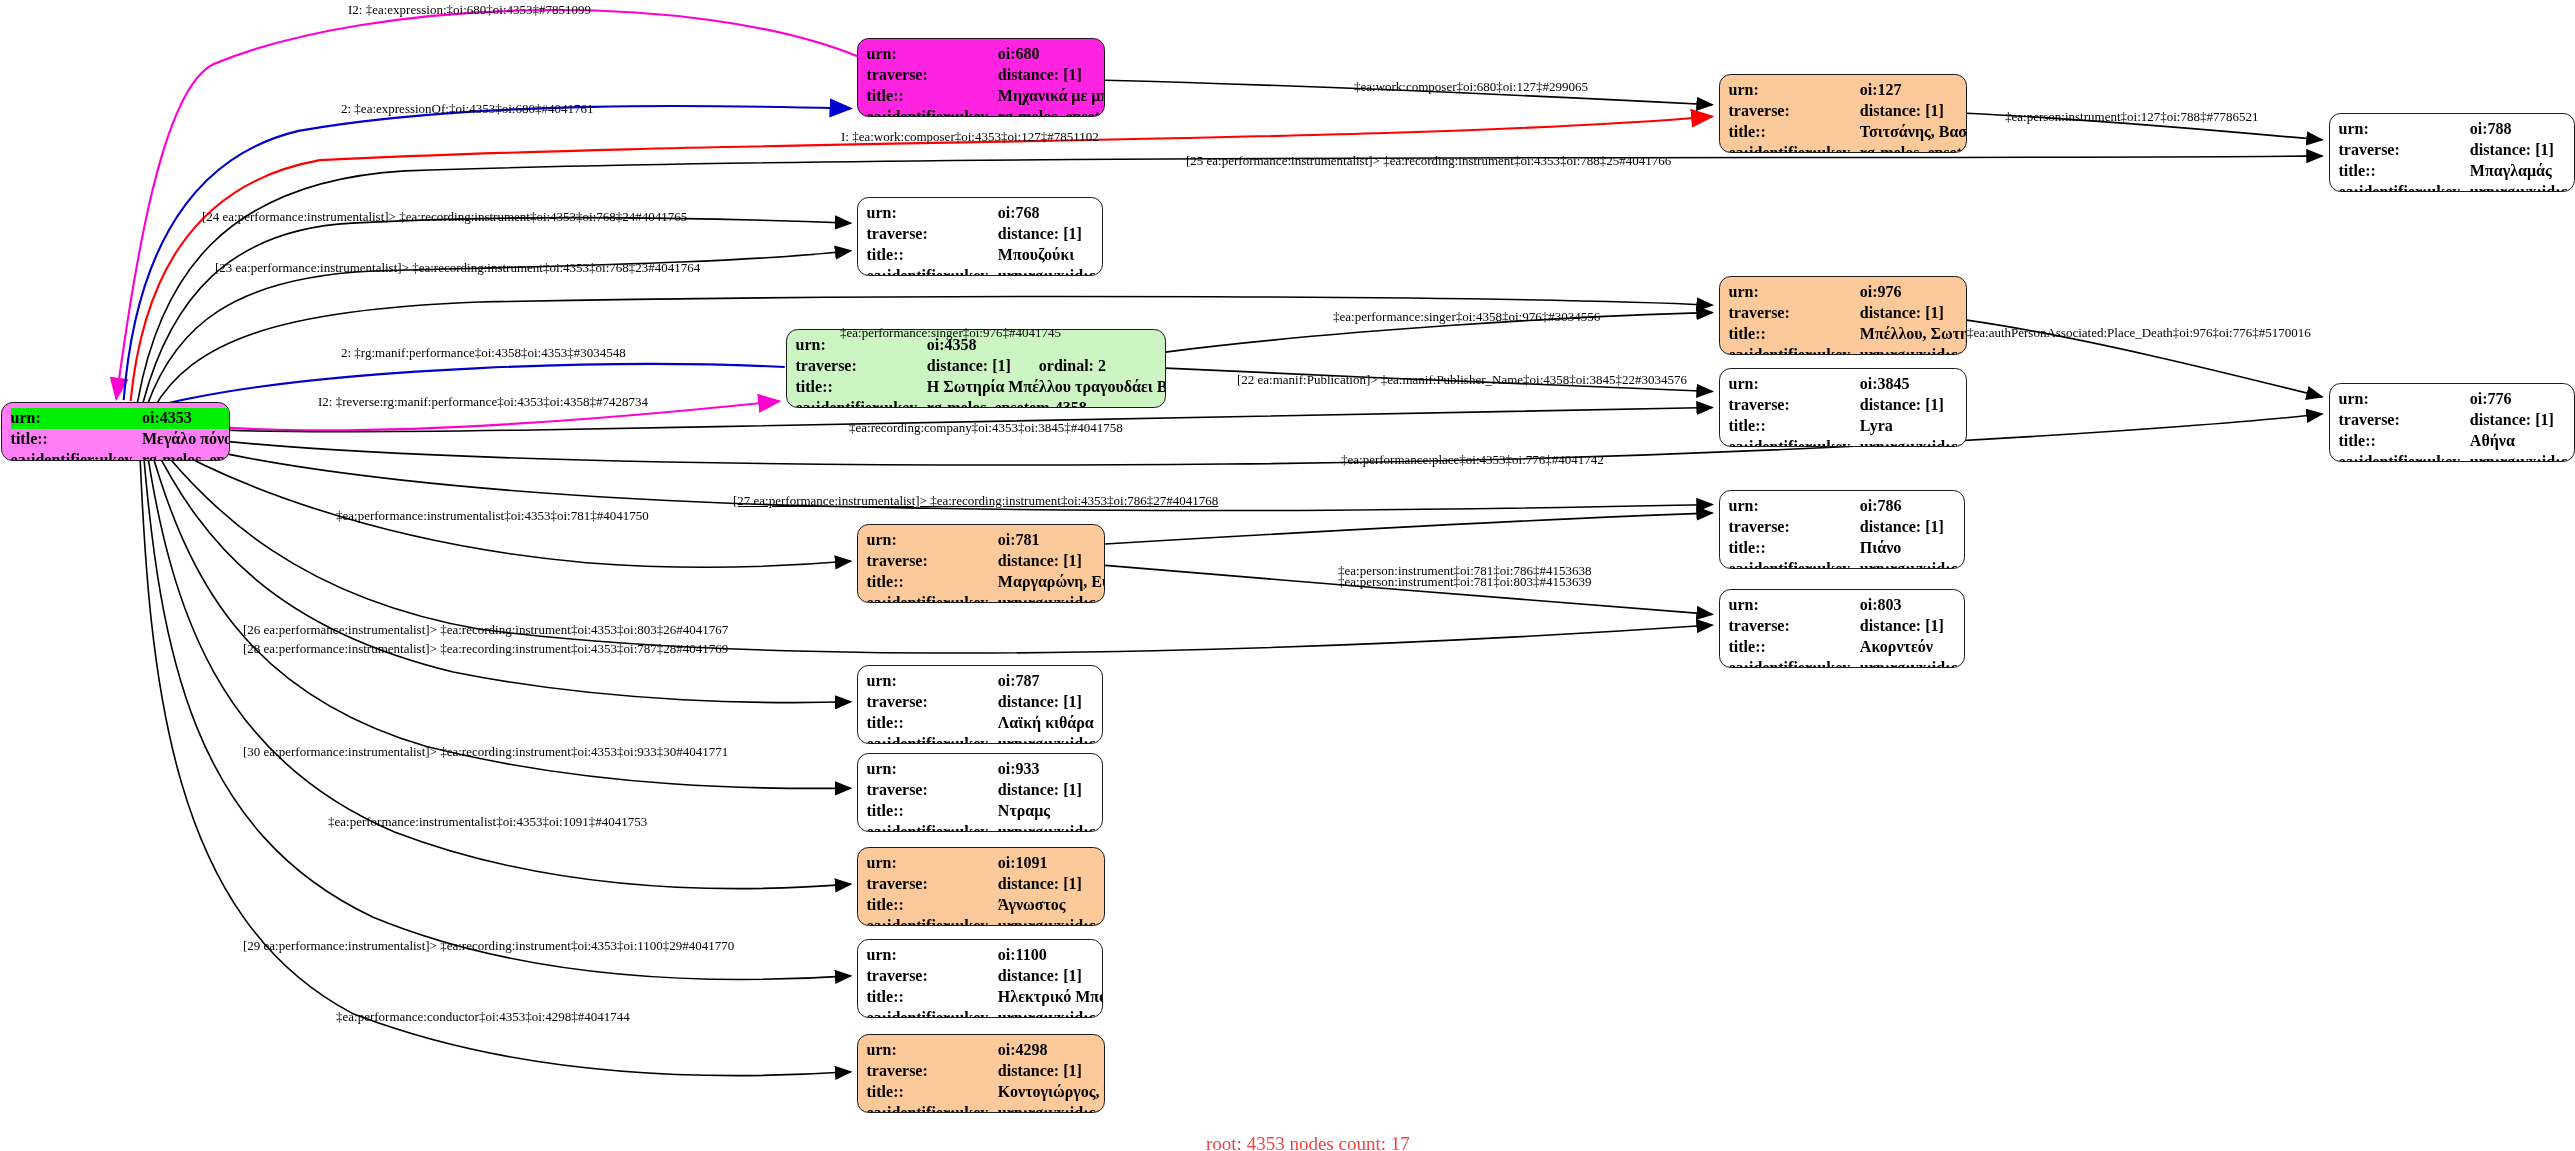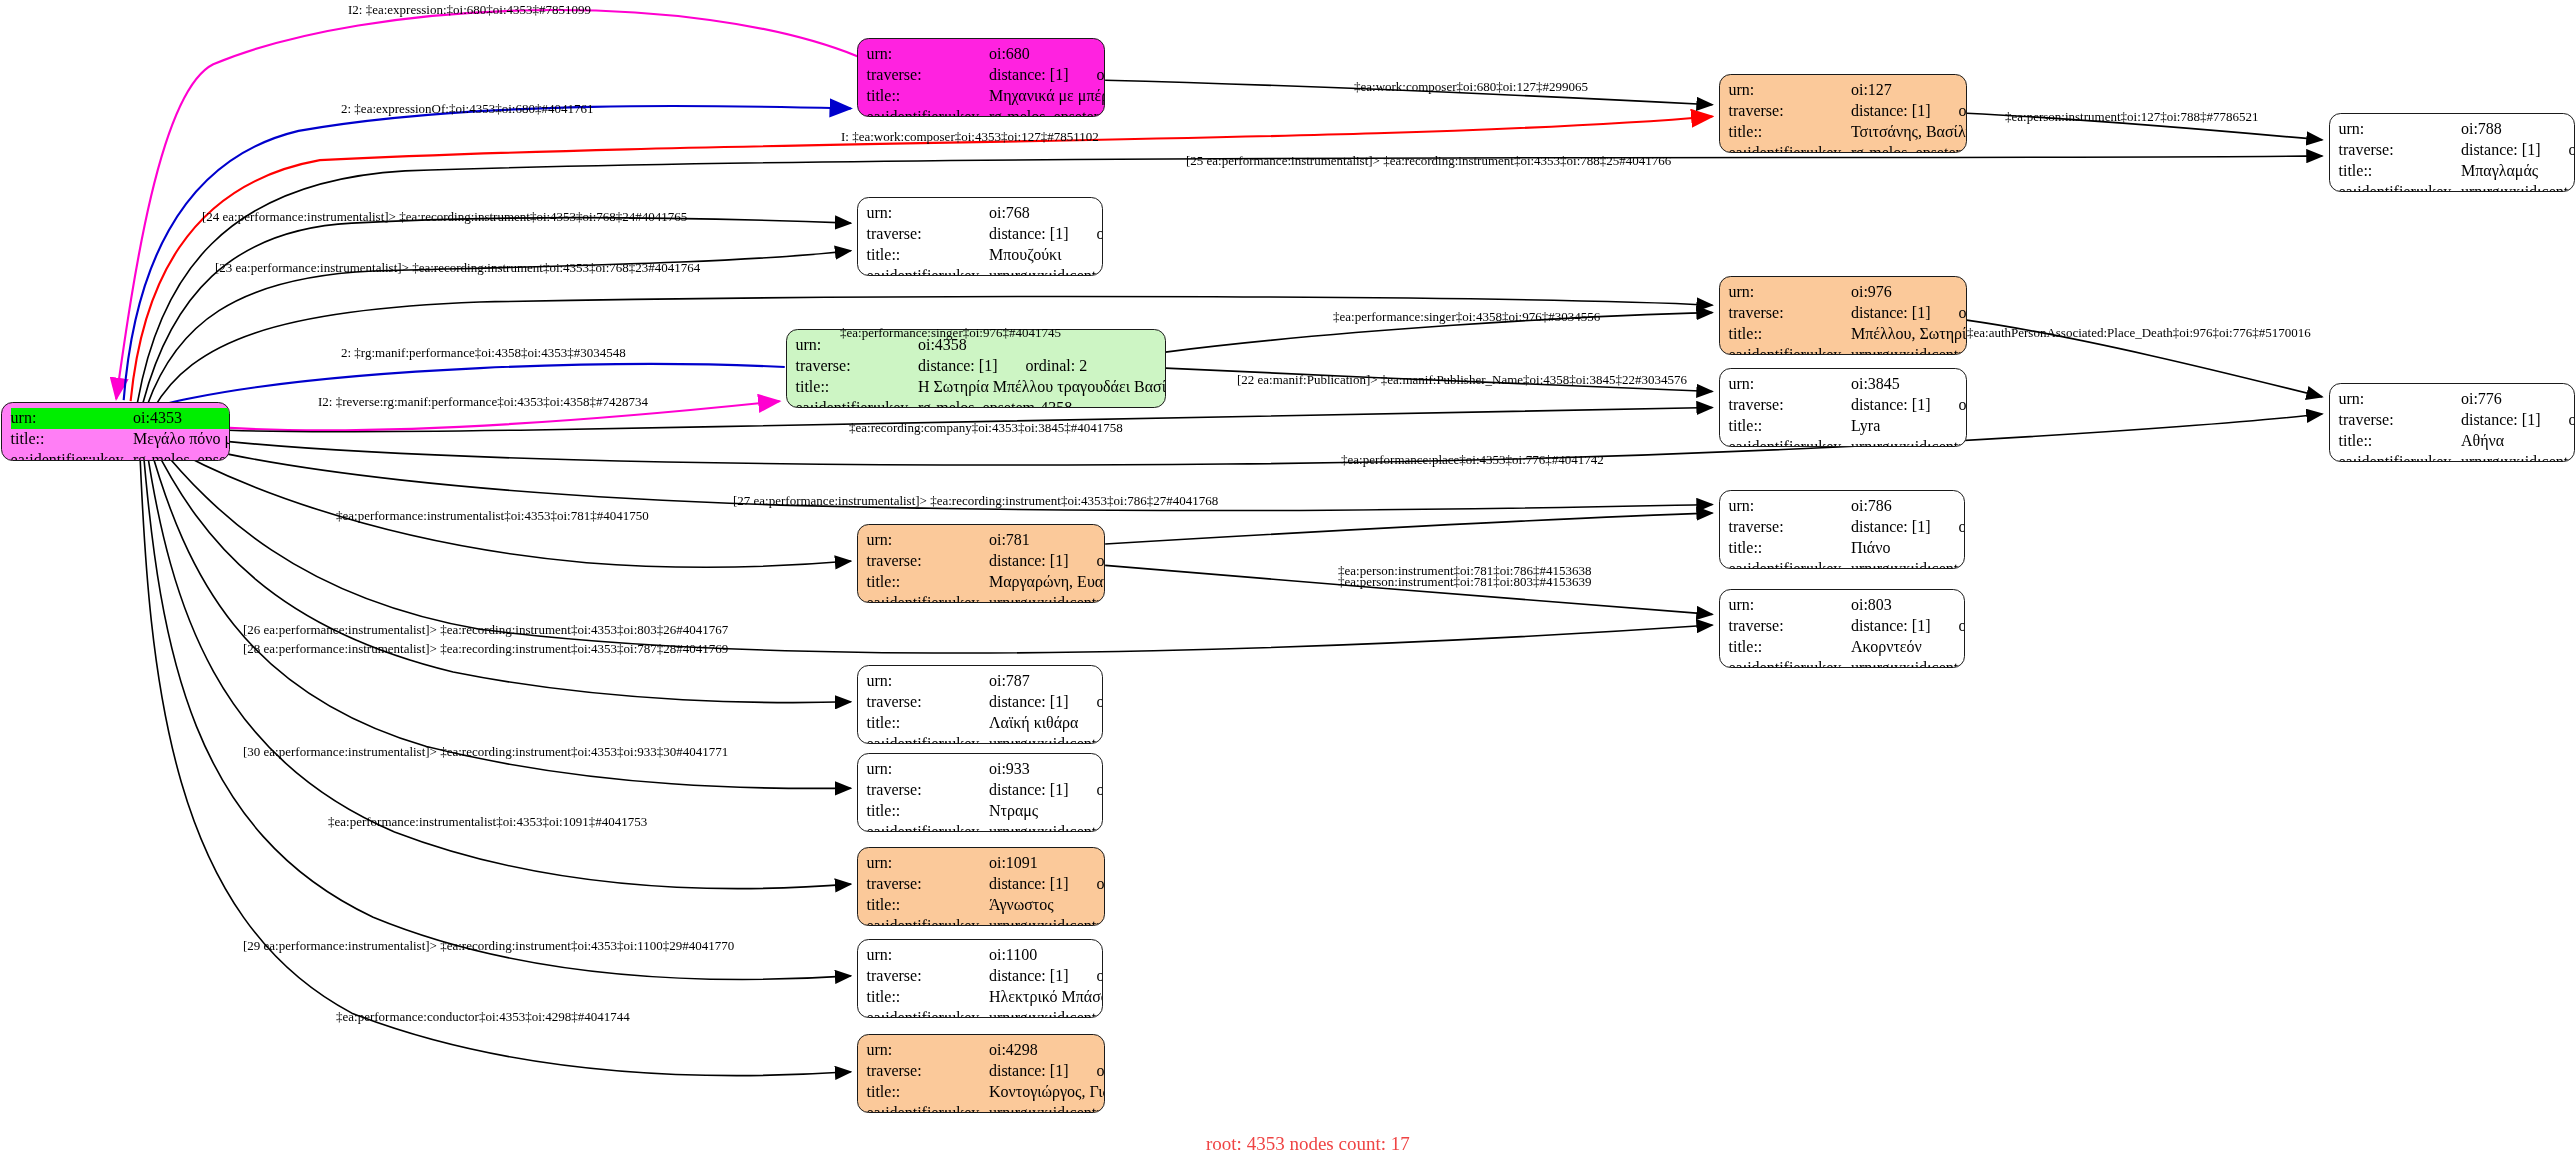--- a/index.html
+++ b/index.html
@@ -26,20 +26,21 @@
     pointer-events: none;
   }
   .node {
     position: absolute;
     box-sizing: border-box;
     border: 1.6px solid #1a1a1a;
     border-radius: 11.7px;
     background: #ffffff;
     padding: 5.3px 8.5px 6.4px 8.5px;
     overflow: hidden;
+    font-weight: bold;
   }
   .node table {
     border-collapse: collapse;
     border-spacing: 0;
     width: 100%;
   }
   .node td {
     font-size: 16px;
     line-height: 1.30;
     color: #000000;
@@ -537,21 +538,21 @@
       <div class="edge-label" style="left: 202px; top: 210px;">[24 ea:performance:instrumentalist]&gt; ‡ea:recording:instrument‡oi:4353‡oi:768‡24#4041765</div>
       <div class="edge-label" style="left: 215px; top: 261px;">[23 ea:performance:instrumentalist]&gt; ‡ea:recording:instrument‡oi:4353‡oi:768‡23#4041764</div>
       <div class="edge-label" style="left: 840px; top: 298px; margin-top: 28px;">‡ea:performance:singer‡oi:976‡#4041745</div>
       <div class="edge-label" style="left: 1333px; top: 310px;">‡ea:performance:singer‡oi:4358‡oi:976‡#3034556</div>
       <div class="edge-label" style="left: 341px; top: 346px;">2: ‡rg:manif:performance‡oi:4358‡oi:4353‡#3034548</div>
       <div class="edge-label" style="left: 1967px; top: 326px;">‡ea:authPersonAssociated:Place_Death‡oi:976‡oi:776‡#5170016</div>
       <div class="edge-label" style="left: 318px; top: 395px; text-align: center;">I2: ‡reverse:rg:manif:performance‡oi:4353‡oi:4358‡#7428734</div>
       <div class="edge-label" style="left: 1237px; top: 373px;">[22 ea:manif:Publication]&gt; ‡ea:manif:Publisher_Name‡oi:4358‡oi:3845‡22#3034576</div>
       <div class="edge-label" style="left: 849px; top: 421px;">‡ea:recording:company‡oi:4353‡oi:3845‡#4041758</div>
       <div class="edge-label" style="left: 1341px; top: 453px;">‡ea:performance:place‡oi:4353‡oi:776‡#4041742</div>
-      <div class="edge-label" style="left: 733px; top: 494px;">[27 ea:performance:instrumentalist]&gt; ‡ea:recording:instrument‡oi:4353‡oi:786‡27#4041768</div>
+      <div class="edge-label" style="left: 733px; top: 494px; text-decoration: underline;">[27 ea:performance:instrumentalist]&gt; ‡ea:recording:instrument‡oi:4353‡oi:786‡27#4041768</div>
       <div class="edge-label" style="left: 336px; top: 509px;">‡ea:performance:instrumentalist‡oi:4353‡oi:781‡#4041750</div>
       <div class="edge-label" style="left: 1338px; top: 528px; margin-top: 36px;">‡ea:person:instrument‡oi:781‡oi:786‡#4153638</div>
       <div class="edge-label" style="left: 1338px; top: 575px;">‡ea:person:instrument‡oi:781‡oi:803‡#4153639</div>
       <div class="edge-label" style="left: 243px; top: 623px;">[26 ea:performance:instrumentalist]&gt; ‡ea:recording:instrument‡oi:4353‡oi:803‡26#4041767</div>
       <div class="edge-label" style="left: 243px; top: 642px;">[28 ea:performance:instrumentalist]&gt; ‡ea:recording:instrument‡oi:4353‡oi:787‡28#4041769</div>
       <div class="edge-label" style="left: 243px; top: 745px;">[30 ea:performance:instrumentalist]&gt; ‡ea:recording:instrument‡oi:4353‡oi:933‡30#4041771</div>
       <div class="edge-label" style="left: 328px; top: 815px;">‡ea:performance:instrumentalist‡oi:4353‡oi:1091‡#4041753</div>
       <div class="edge-label" style="left: 243px; top: 939px;">[29 ea:performance:instrumentalist]&gt; ‡ea:recording:instrument‡oi:4353‡oi:1100‡29#4041770</div>
       <div class="edge-label" style="left: 336px; top: 1010px;">‡ea:performance:conductor‡oi:4353‡oi:4298‡#4041744</div>
     </div>

